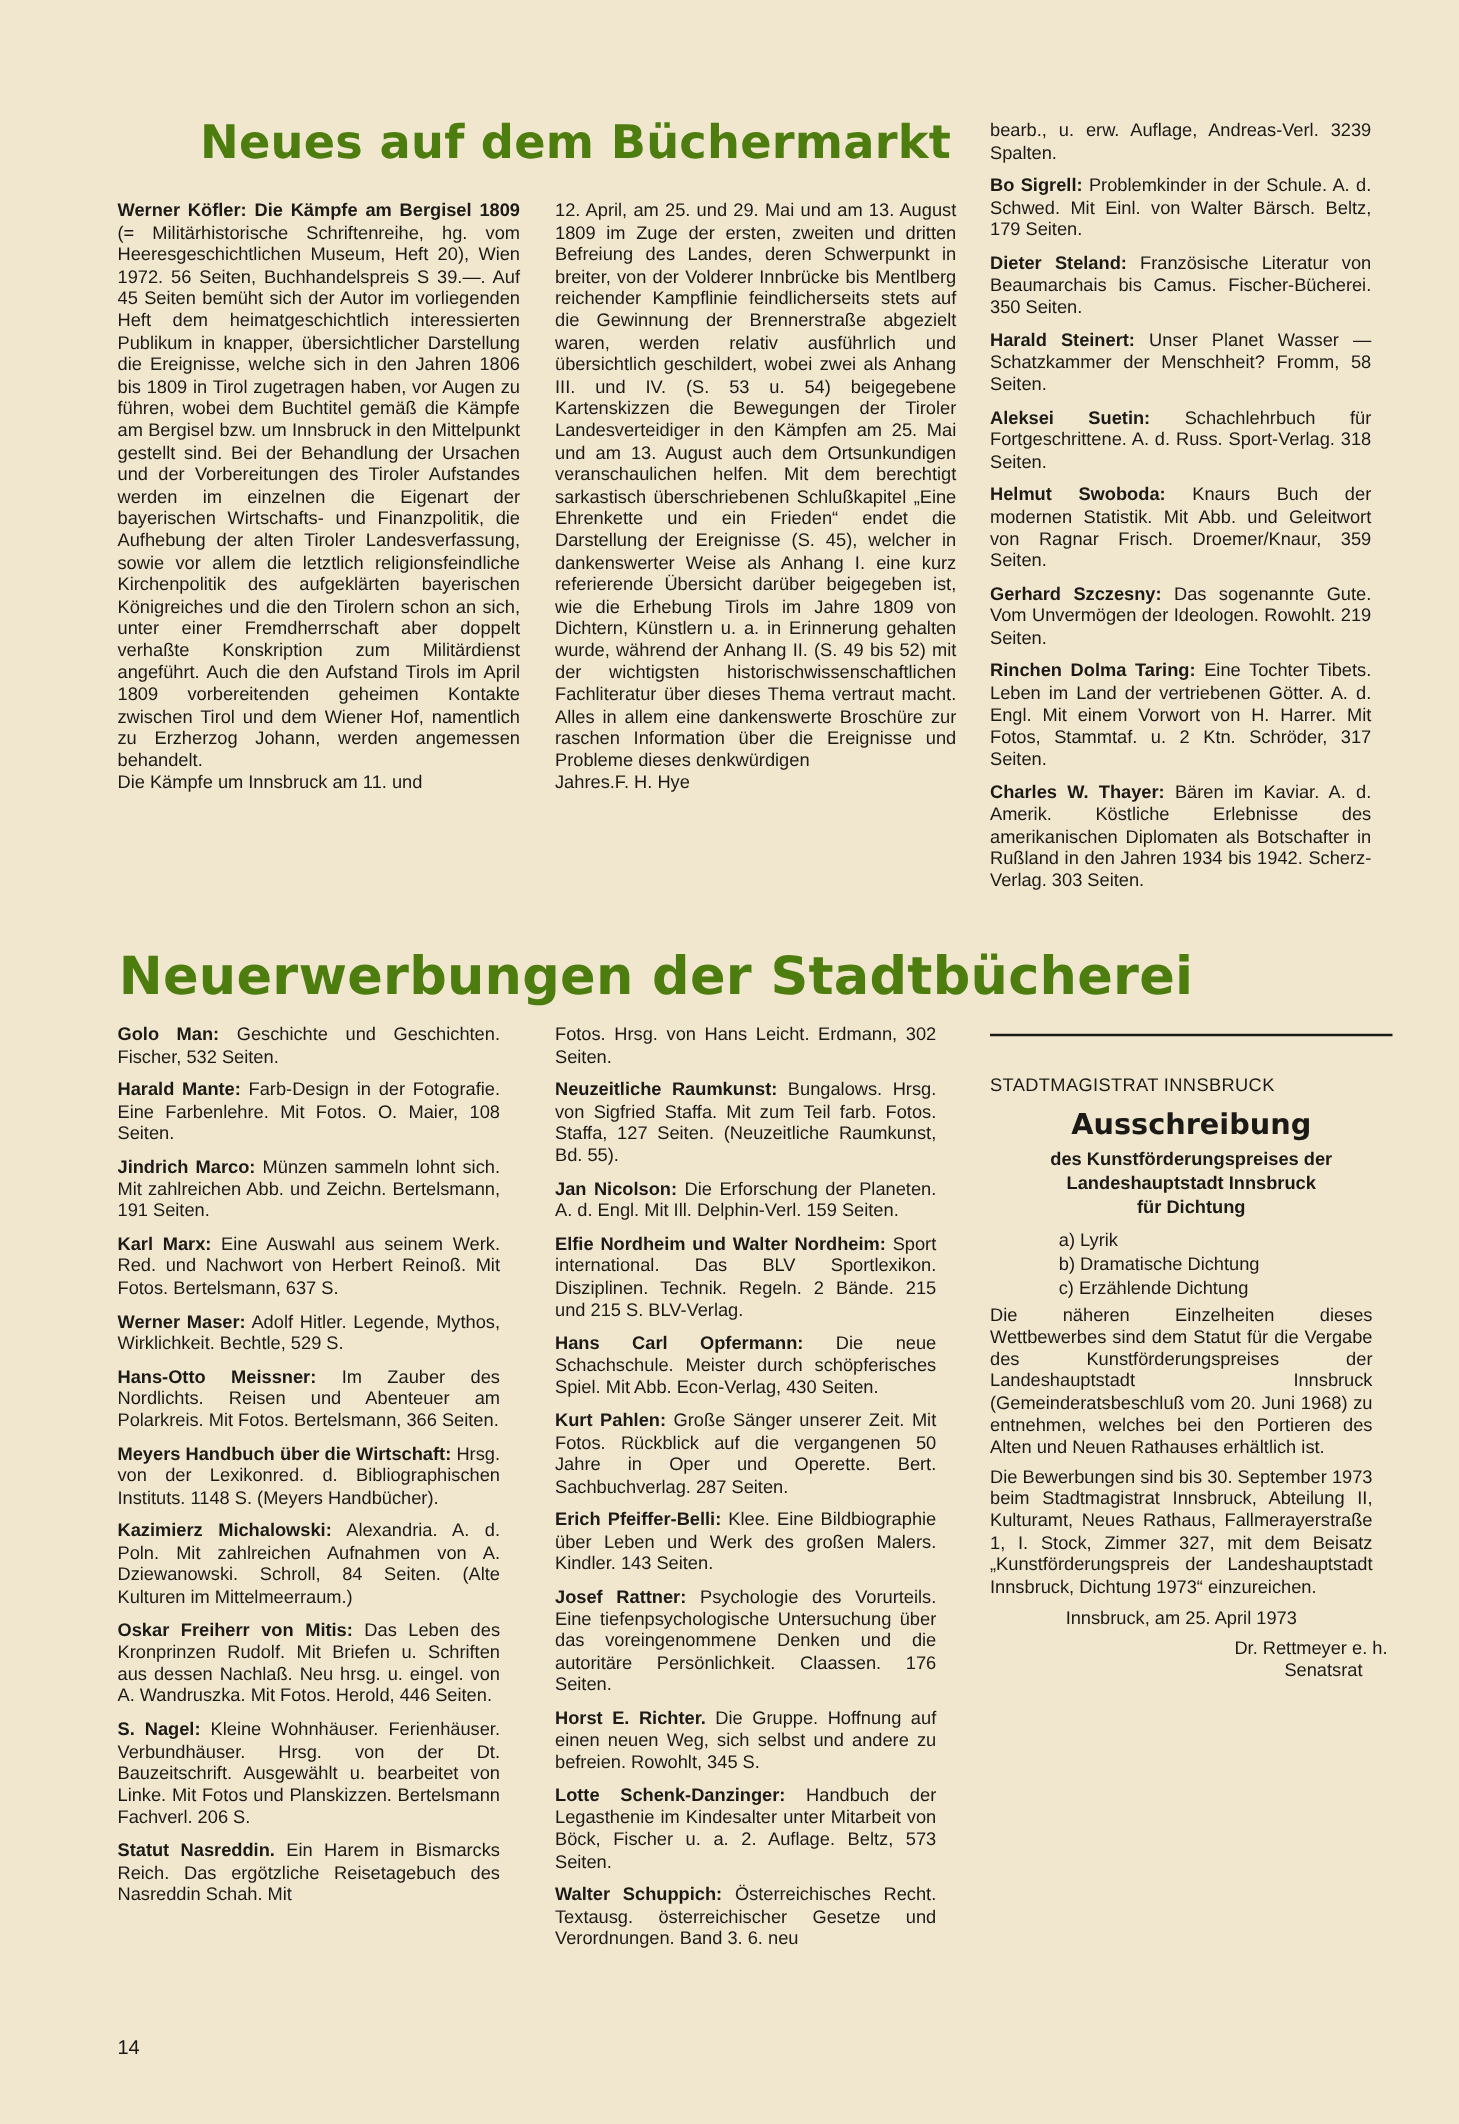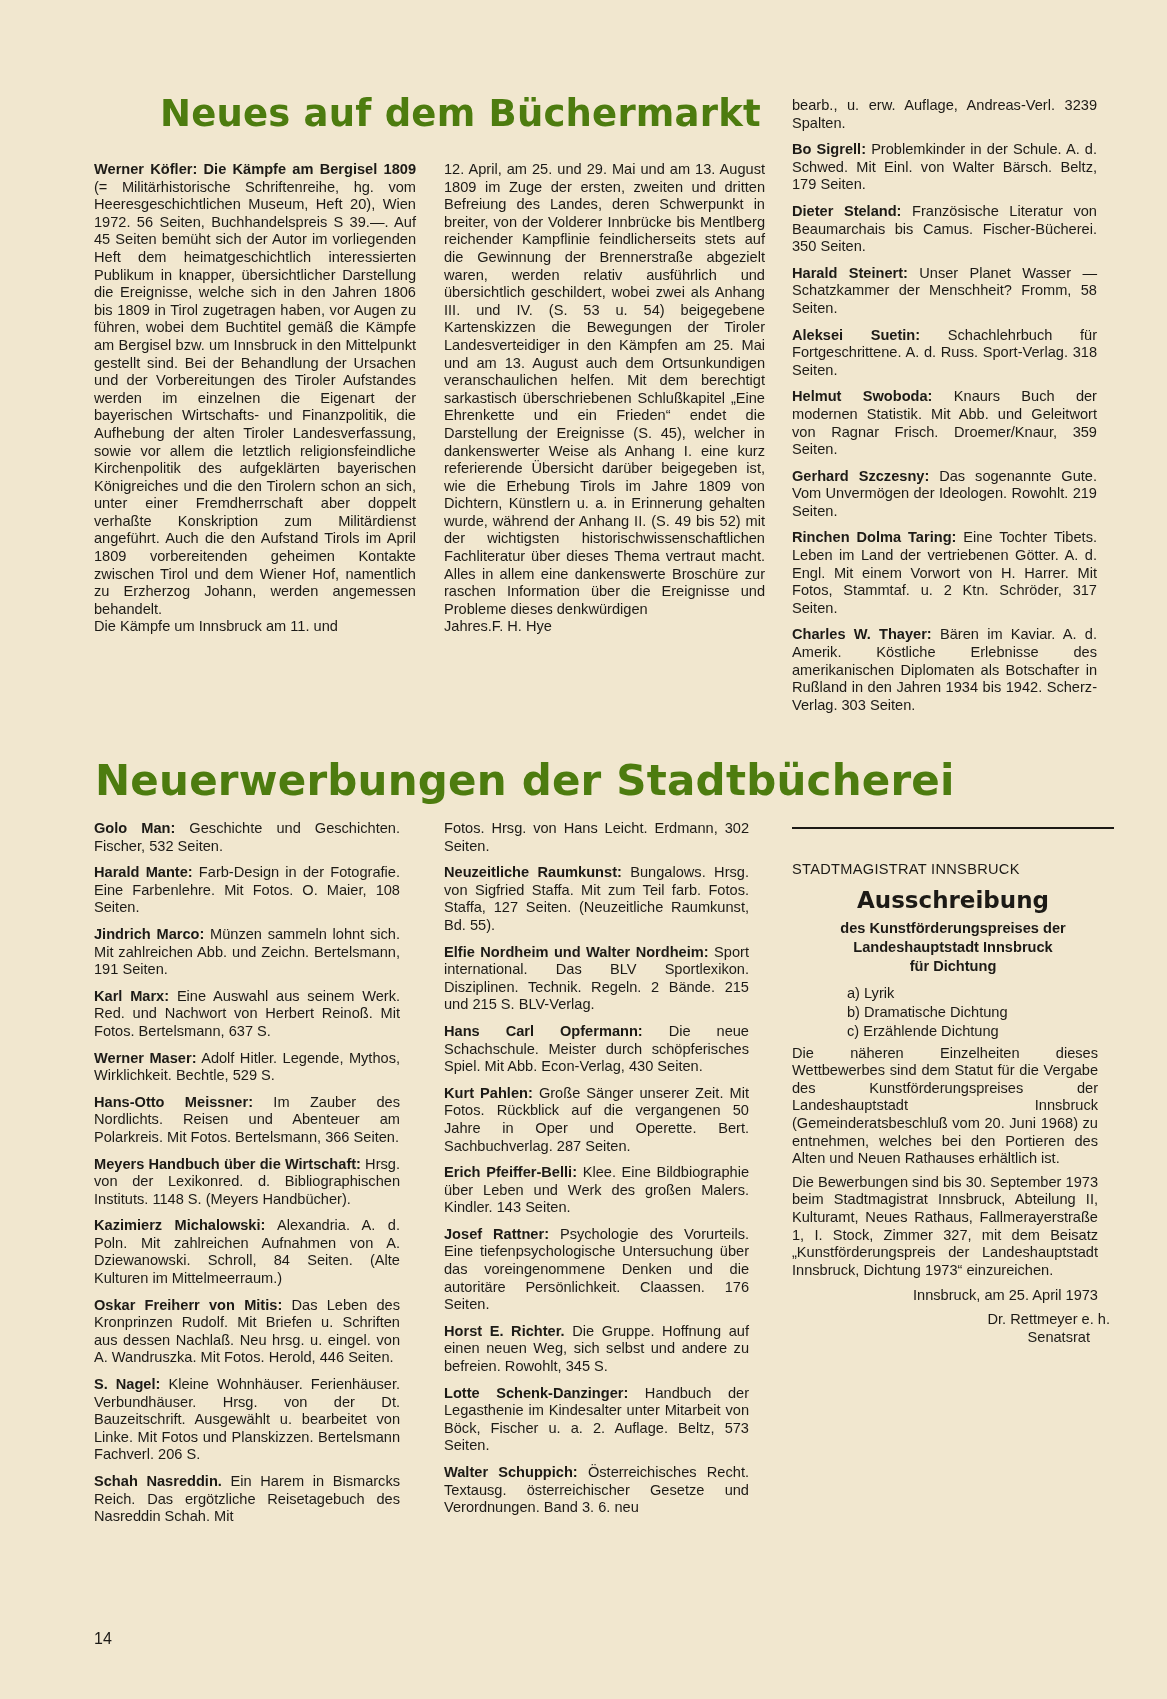--- a/index.html
+++ b/index.html
@@ -65,26 +65,27 @@
     <p><span class="name">Golo Man:</span><span> Geschichte und Geschichten. Fischer, 532 Seiten.</span></p>
     <p><span class="name">Harald Mante:</span><span> Farb-Design in der Fotografie. Eine Farbenlehre. Mit Fotos. O. Maier, 108 Seiten.</span></p>
     <p><span class="name">Jindrich Marco:</span><span> Münzen sammeln lohnt sich. Mit zahlreichen Abb. und Zeichn. Bertelsmann, 191 Seiten.</span></p>
     <p><span class="name">Karl Marx:</span><span> Eine Auswahl aus seinem Werk. Red. und Nachwort von Herbert Reinoß. Mit Fotos. Bertelsmann, 637 S.</span></p>
     <p><span class="name">Werner Maser:</span><span> Adolf Hitler. Legende, Mythos, Wirklichkeit. Bechtle, 529 S.</span></p>
     <p><span class="name">Hans-Otto Meissner:</span><span> Im Zauber des Nordlichts. Reisen und Abenteuer am Polarkreis. Mit Fotos. Bertelsmann, 366 Seiten.</span></p>
     <p><span class="name">Meyers Handbuch über die Wirtschaft:</span><span> Hrsg. von der Lexikonred. d. Bibliographischen Instituts. 1148 S. (Meyers Handbücher).</span></p>
     <p><span class="name">Kazimierz Michalowski:</span><span> Alexandria. A. d. Poln. Mit zahlreichen Aufnahmen von A. Dziewanowski. Schroll, 84 Seiten. (Alte Kulturen im Mittelmeerraum.)</span></p>
     <p><span class="name">Oskar Freiherr von Mitis:</span><span> Das Leben des Kronprinzen Rudolf. Mit Briefen u. Schriften aus dessen Nachlaß. Neu hrsg. u. eingel. von A. Wandruszka. Mit Fotos. Herold, 446 Seiten.</span></p>
     <p><span class="name">S. Nagel:</span><span> Kleine Wohnhäuser. Ferienhäuser. Verbundhäuser. Hrsg. von der Dt. Bauzeitschrift. Ausgewählt u. bearbeitet von Linke. Mit Fotos und Planskizzen. Bertelsmann Fachverl. 206 S.</span></p>
-    <p><span class="name">Schah Nasreddin.</span><span> Ein Harem in Bismarcks Reich. Das ergötzliche Reisetagebuch des Nasreddin Schah. Mit</span></p>
+    <p><span class="name">Statut Nasreddin.</span><span> Ein Harem in Bismarcks Reich. Das ergötzliche Reisetagebuch des Nasreddin Schah. Mit</span></p>
   </div>
 
   <div class="col" style="left:444px; top:820px; width:321px;">
     <p><span class="name"></span><span>Fotos. Hrsg. von Hans Leicht. Erdmann, 302 Seiten.</span></p>
     <p><span class="name">Neuzeitliche Raumkunst:</span><span> Bungalows. Hrsg. von Sigfried Staffa. Mit zum Teil farb. Fotos. Staffa, 127 Seiten. (Neuzeitliche Raumkunst, Bd. 55).</span></p>
+    <p><span class="name">Jan Nicolson:</span><span> Die Erforschung der Planeten. A. d. Engl. Mit Ill. Delphin-Verl. 159 Seiten.</span></p>
     <p><span class="name">Elfie Nordheim und Walter Nordheim:</span><span> Sport international. Das BLV Sportlexikon. Disziplinen. Technik. Regeln. 2 Bände. 215 und 215 S. BLV-Verlag.</span></p>
     <p><span class="name">Hans Carl Opfermann:</span><span> Die neue Schachschule. Meister durch schöpferisches Spiel. Mit Abb. Econ-Verlag, 430 Seiten.</span></p>
     <p><span class="name">Kurt Pahlen:</span><span> Große Sänger unserer Zeit. Mit Fotos. Rückblick auf die vergangenen 50 Jahre in Oper und Operette. Bert. Sachbuchverlag. 287 Seiten.</span></p>
     <p><span class="name">Erich Pfeiffer-Belli:</span><span> Klee. Eine Bildbiographie über Leben und Werk des großen Malers. Kindler. 143 Seiten.</span></p>
     <p><span class="name">Josef Rattner:</span><span> Psychologie des Vorurteils. Eine tiefenpsychologische Untersuchung über das voreingenommene Denken und die autoritäre Persönlichkeit. Claassen. 176 Seiten.</span></p>
     <p><span class="name">Horst E. Richter.</span><span> Die Gruppe. Hoffnung auf einen neuen Weg, sich selbst und andere zu befreien. Rowohlt, 345 S.</span></p>
     <p><span class="name">Lotte Schenk-Danzinger:</span><span> Handbuch der Legasthenie im Kindesalter unter Mitarbeit von Böck, Fischer u. a. 2. Auflage. Beltz, 573 Seiten.</span></p>
     <p><span class="name">Walter Schuppich:</span><span> Österreichisches Recht. Textausg. österreichischer Gesetze und Verordnungen. Band 3. 6. neu</span></p>
   </div>
 
@@ -96,19 +97,19 @@
     <div class="center name" style="line-height:19px;">des Kunstförderungspreises der</div>
     <div class="center name" style="line-height:19px;">Landeshauptstadt Innsbruck</div>
     <div class="center name" style="line-height:19px; margin-bottom:8px;">für Dichtung</div>
     <div class="list">
       <div>a) Lyrik</div>
       <div>b) Dramatische Dichtung</div>
       <div>c) Erzählende Dichtung</div>
     </div>
     <p style="margin-bottom:6px;">Die näheren Einzelheiten dieses Wettbewerbes sind dem Statut für die Vergabe des Kunstförderungspreises der Landeshauptstadt Innsbruck (Gemeinderatsbeschluß vom 20. Juni 1968) zu entnehmen, welches bei den Portieren des Alten und Neuen Rathauses erhältlich ist.</p>
     <p style="margin-bottom:8px;">Die Bewerbungen sind bis 30. September 1973 beim Stadtmagistrat Innsbruck, Abteilung II, Kulturamt, Neues Rathaus, Fallmerayerstraße 1, I. Stock, Zimmer 327, mit dem Beisatz „Kunstförderungspreis der Landeshauptstadt Innsbruck, Dichtung 1973“ einzureichen.</p>
-    <p style="text-align:right; margin-bottom:6px;">Innsbruck, am 25. April 1973</p>
+    <p style="text-align:center; margin-bottom:6px;">Innsbruck, am 25. April 1973</p>
     <div class="right" style="padding-right:4px;">Dr. Rettmeyer e. h.</div>
     <div class="right" style="padding-right:24px;">Senatsrat</div>
   </div>
 
   <div class="pagenum" style="left:94px; top:1630px;">14</div>
 </div>
 
 </body></html>

